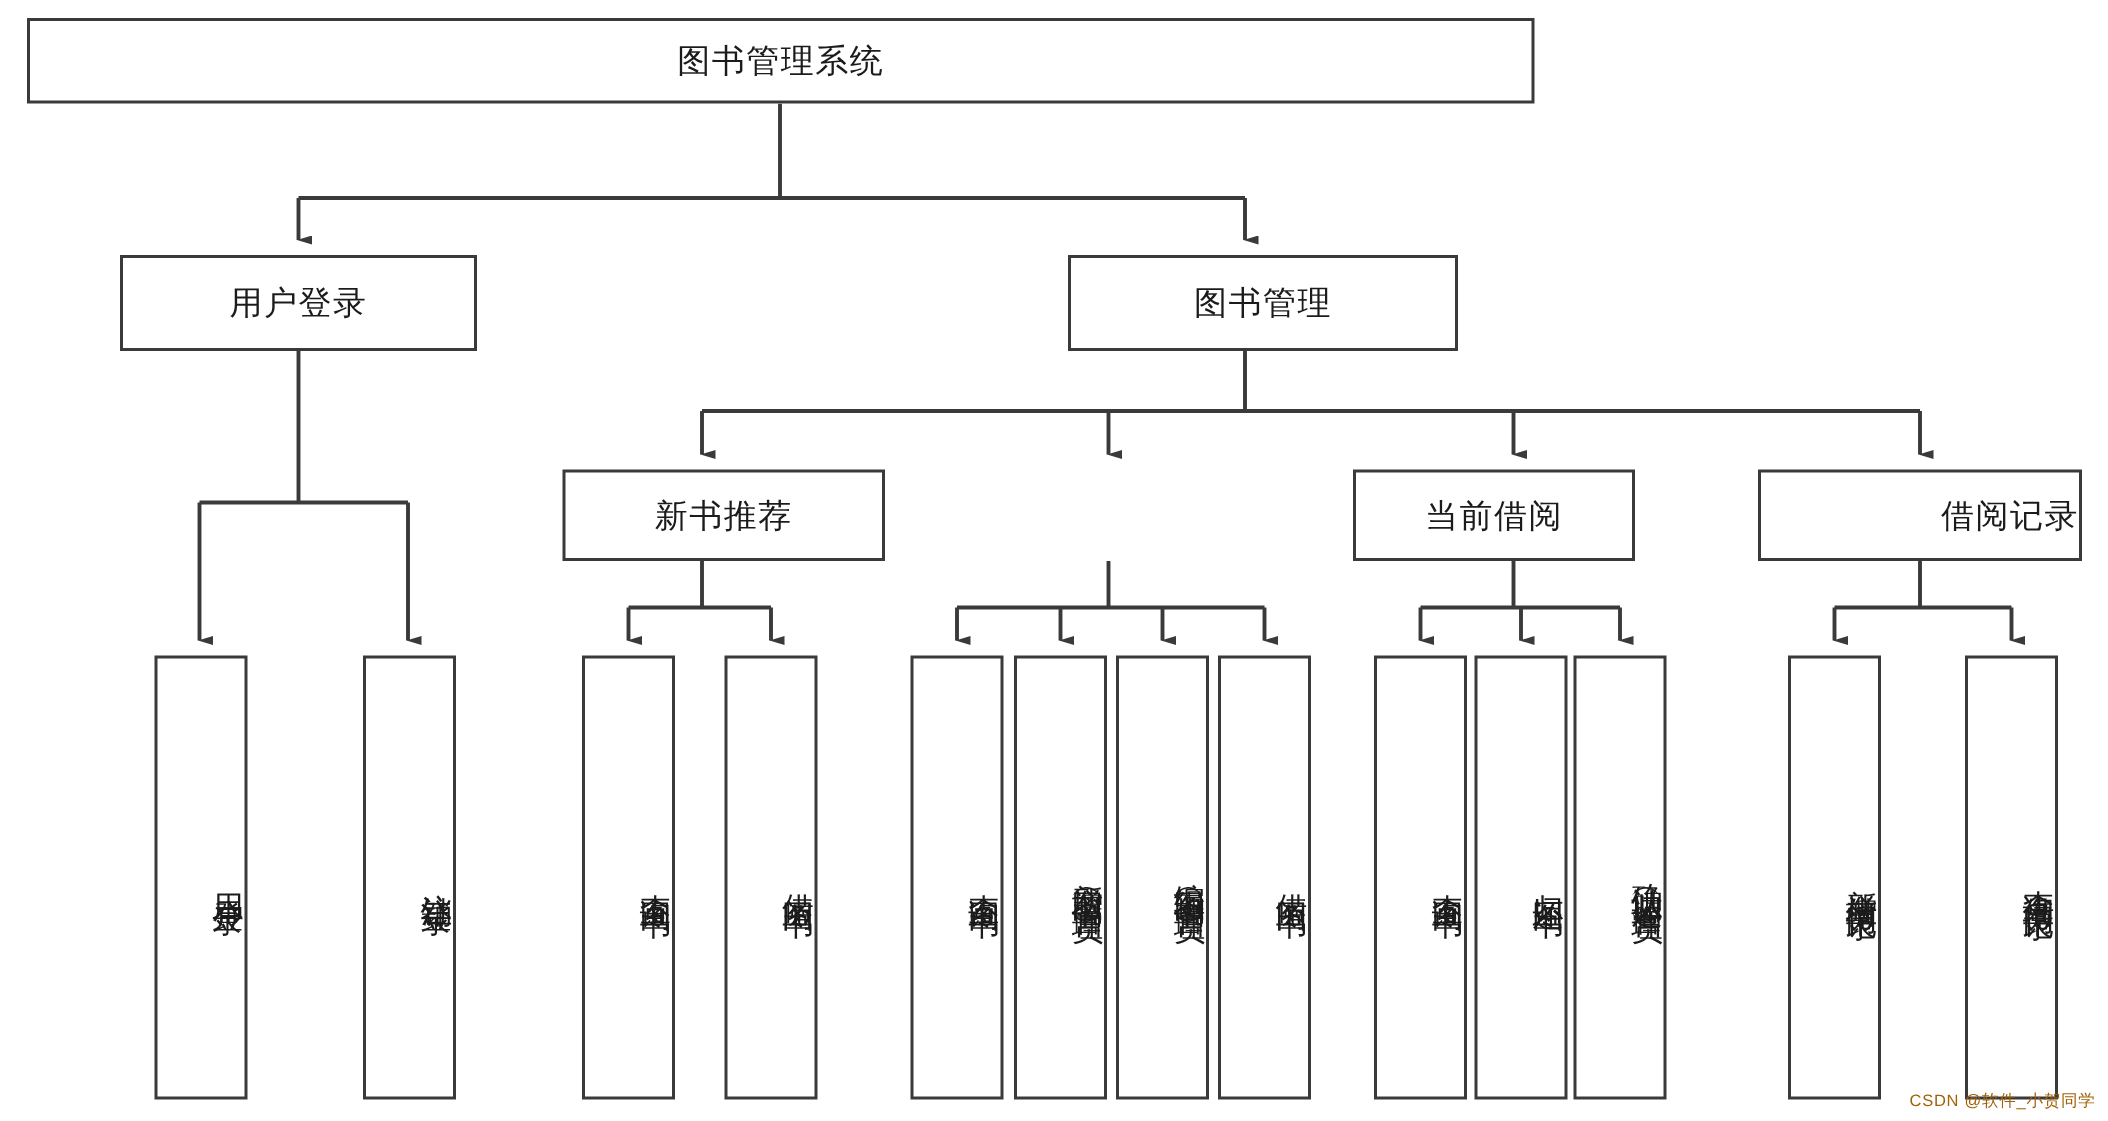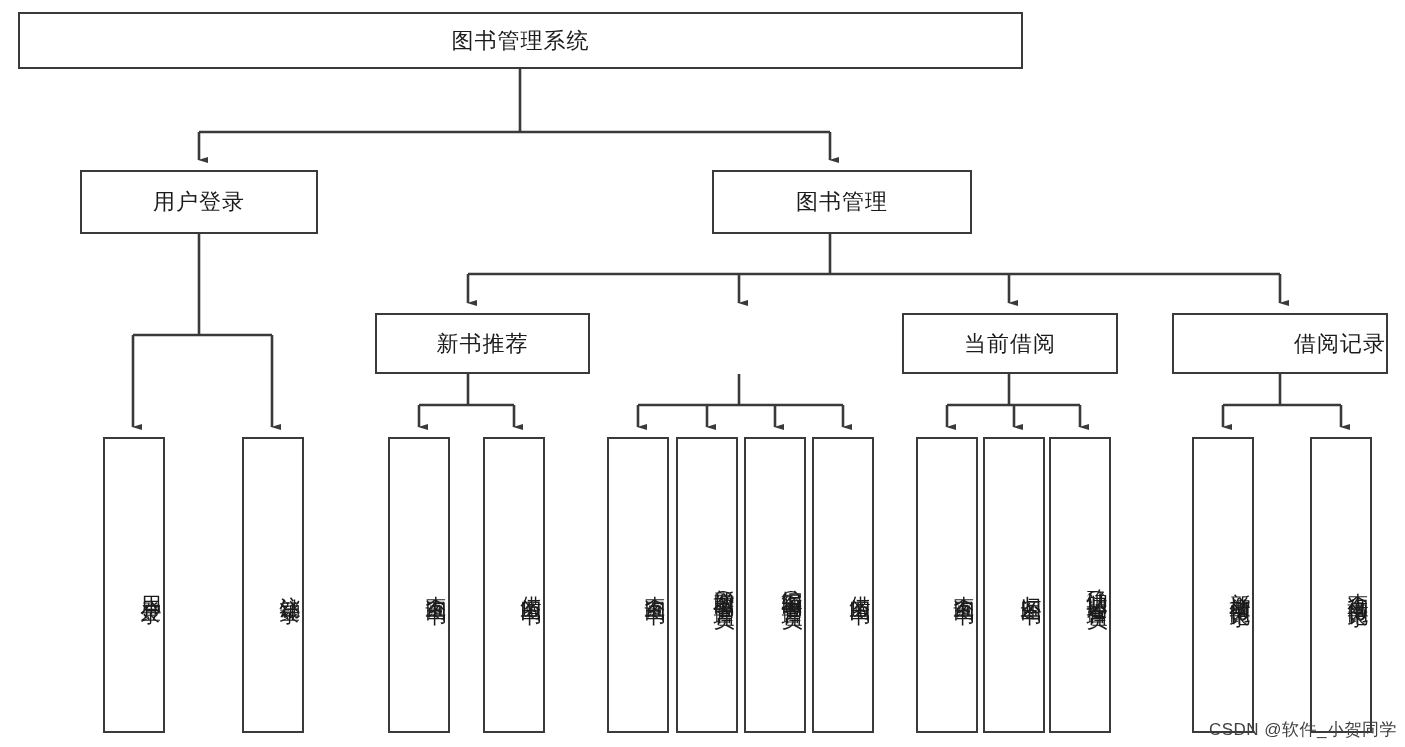--- a/index.html
+++ b/index.html
@@ -8,22 +8,22 @@
   #stage{position:relative;width:1405px;height:747px;background:#fff;}
   svg.wires{position:absolute;left:0;top:0;width:1405px;height:747px;pointer-events:none;}
   .node{position:absolute;box-sizing:border-box;background:#ffffff;
         border:2.5px solid #3a3a3a;display:flex;align-items:center;
         justify-content:center;color:#1b1b1b;}
   .node.h{font-size:22px;letter-spacing:1px;}
   .node.leaf{writing-mode:vertical-rl;text-orientation:upright;
              font-size:21px;letter-spacing:3px;line-height:1.1;
              padding:14px 0;align-items:flex-start;justify-content:center;}
   .node.leaf .txt{writing-mode:vertical-rl;text-orientation:upright;}
-  #watermark{position:absolute;right:8px;bottom:6px;font-size:17px;
-             color:#404040;letter-spacing:0.5px;white-space:nowrap;}
+  #watermark{position:absolute;right:8px;bottom:6px;font-size:11px;
+             color:#a16207;letter-spacing:0.5px;white-space:nowrap;}
 </style>
 </head>
 <body>
 
 <div id="stage">
 
   <svg class="wires" viewBox="0 0 1405 747">
     <defs>
       <marker id="arrow" markerWidth="10" markerHeight="11" refX="3" refY="9" orient="auto" markerUnits="userSpaceOnUse">
         <path d="M0,0 L6,0 L3,10 Z" fill="#3a3a3a"></path>
@@ -80,21 +80,21 @@
   <div class="node h" style="left:80px;top:170px;width:238px;height:64px;">
     <span class="txt">用户登录</span>
   </div>
   <div class="node h" style="left:712px;top:170px;width:260px;height:64px;">
     <span class="txt">图书管理</span>
   </div>
 
   <div class="node h" style="left:363px;top:313px;width:215px;height:61px;margin-left:12px;">
     <span class="txt">新书推荐</span>
   </div>
-  <div class="node h" style="left:902px;top:313px;width:216px;height:61px;">
+  <div class="node h" style="left:902px;top:313px;width:188px;height:61px;">
     <span class="txt">当前借阅</span>
   </div>
   <div class="node h" style="left:1172px;top:313px;width:216px;height:61px;justify-content:flex-end;">
     <span class="txt">借阅记录</span>
   </div>
 
   <div class="node leaf" style="left:103px;top:437px;width:62px;height:296px;">
     <span class="txt">用户登录</span>
   </div>
   <div class="node leaf" style="left:242px;top:437px;width:62px;height:296px;">

